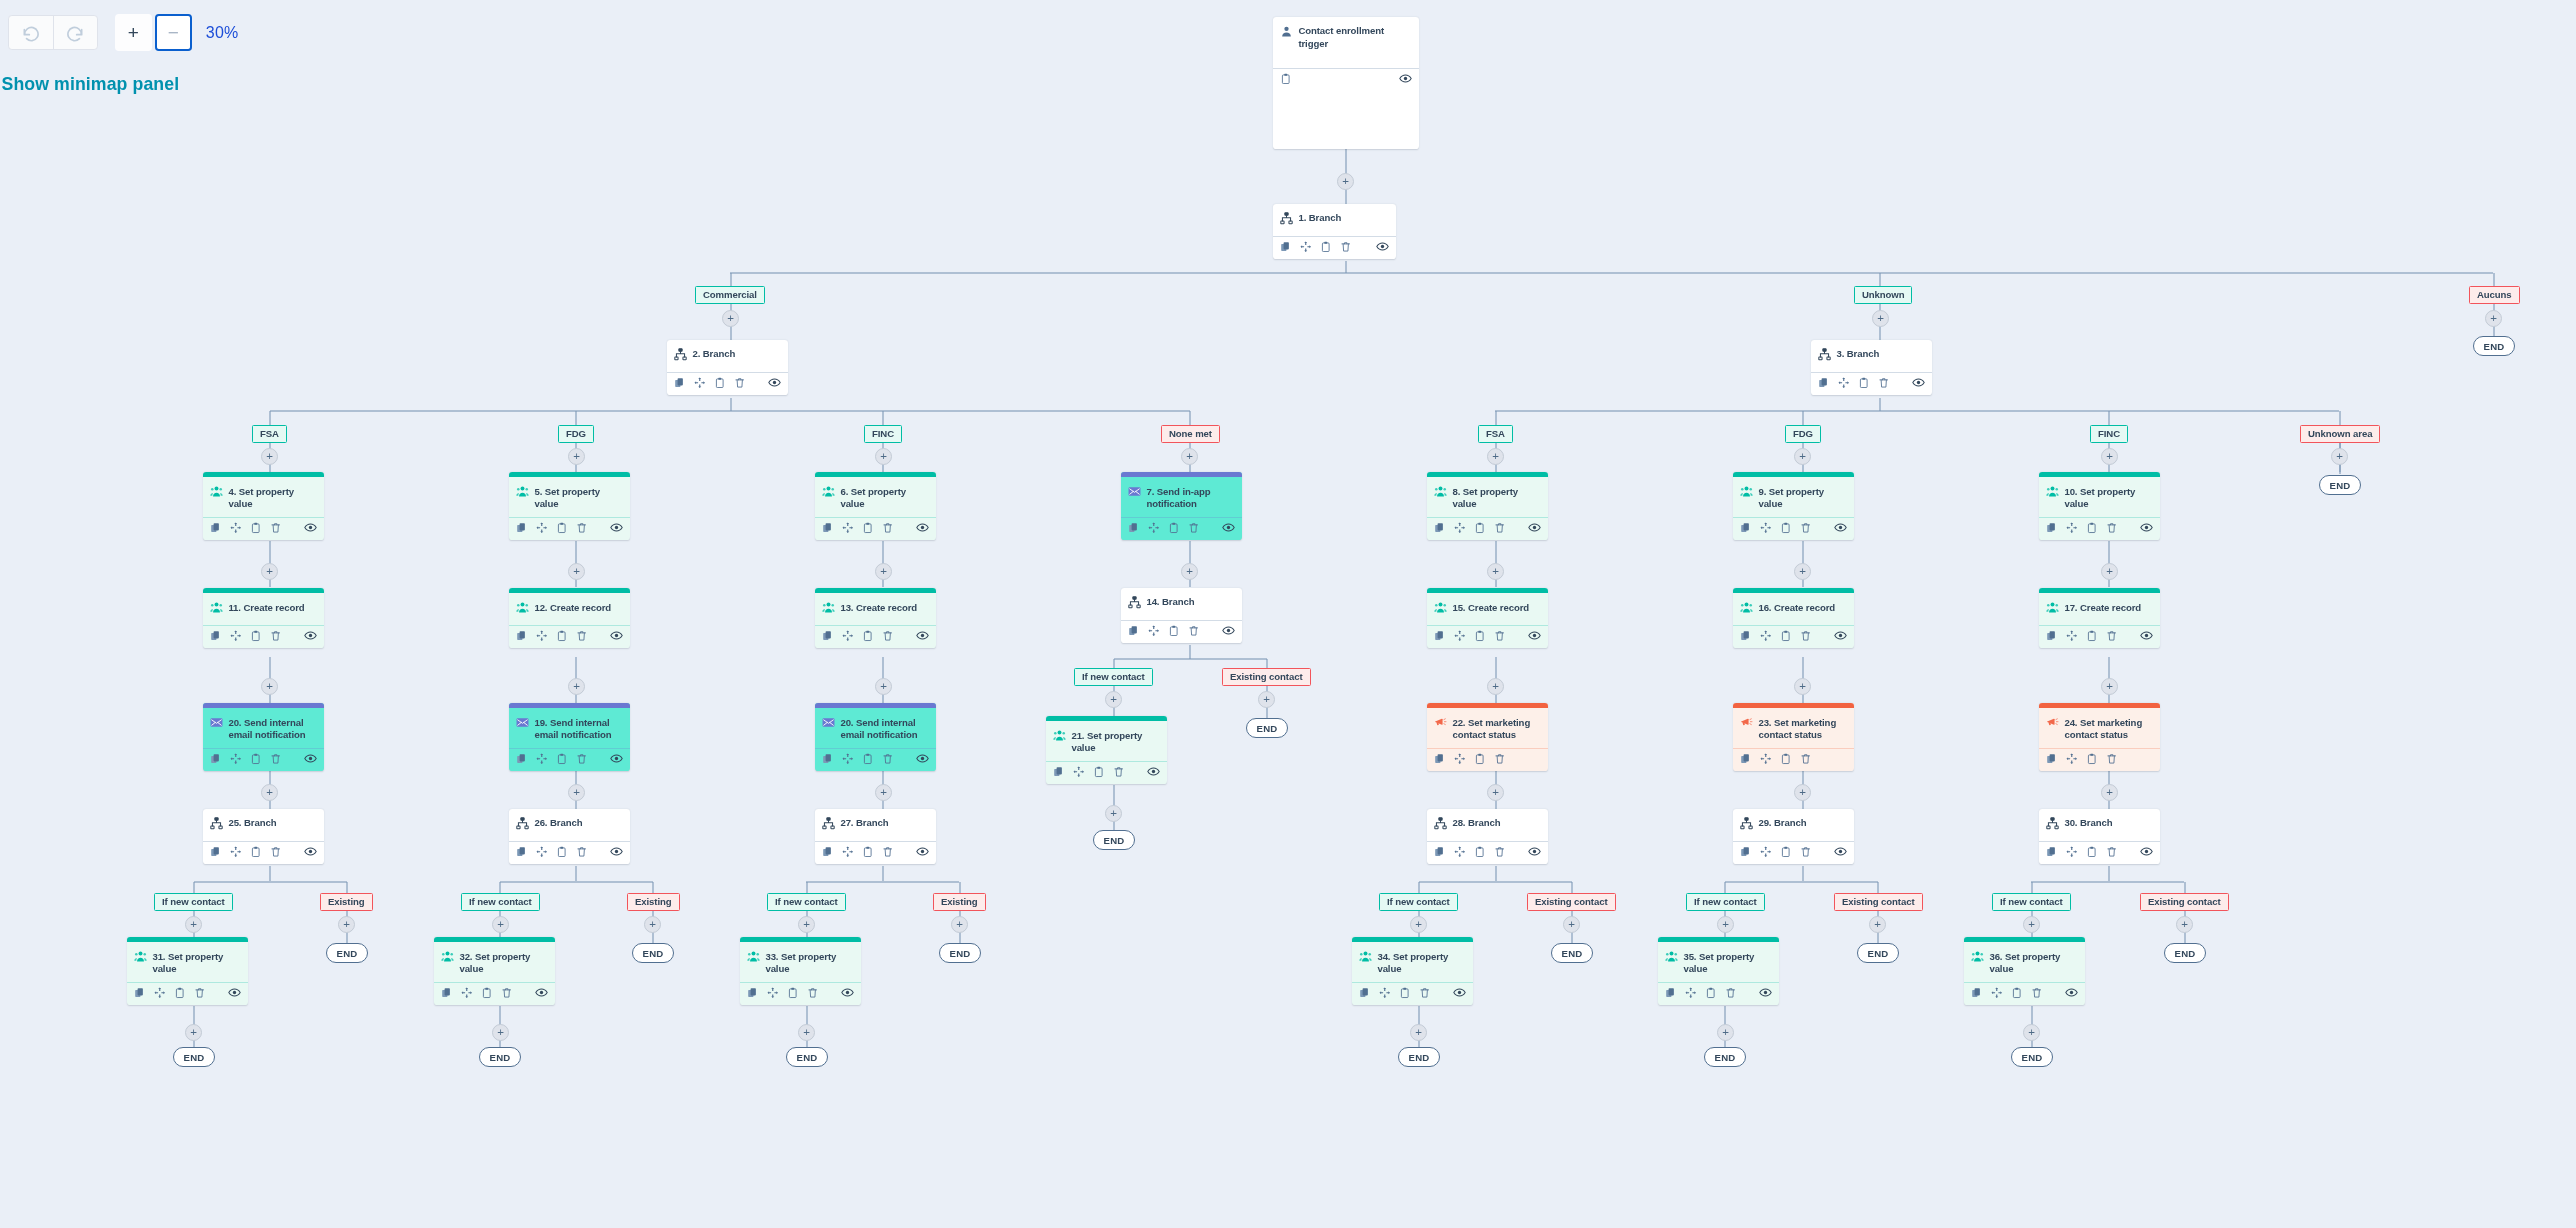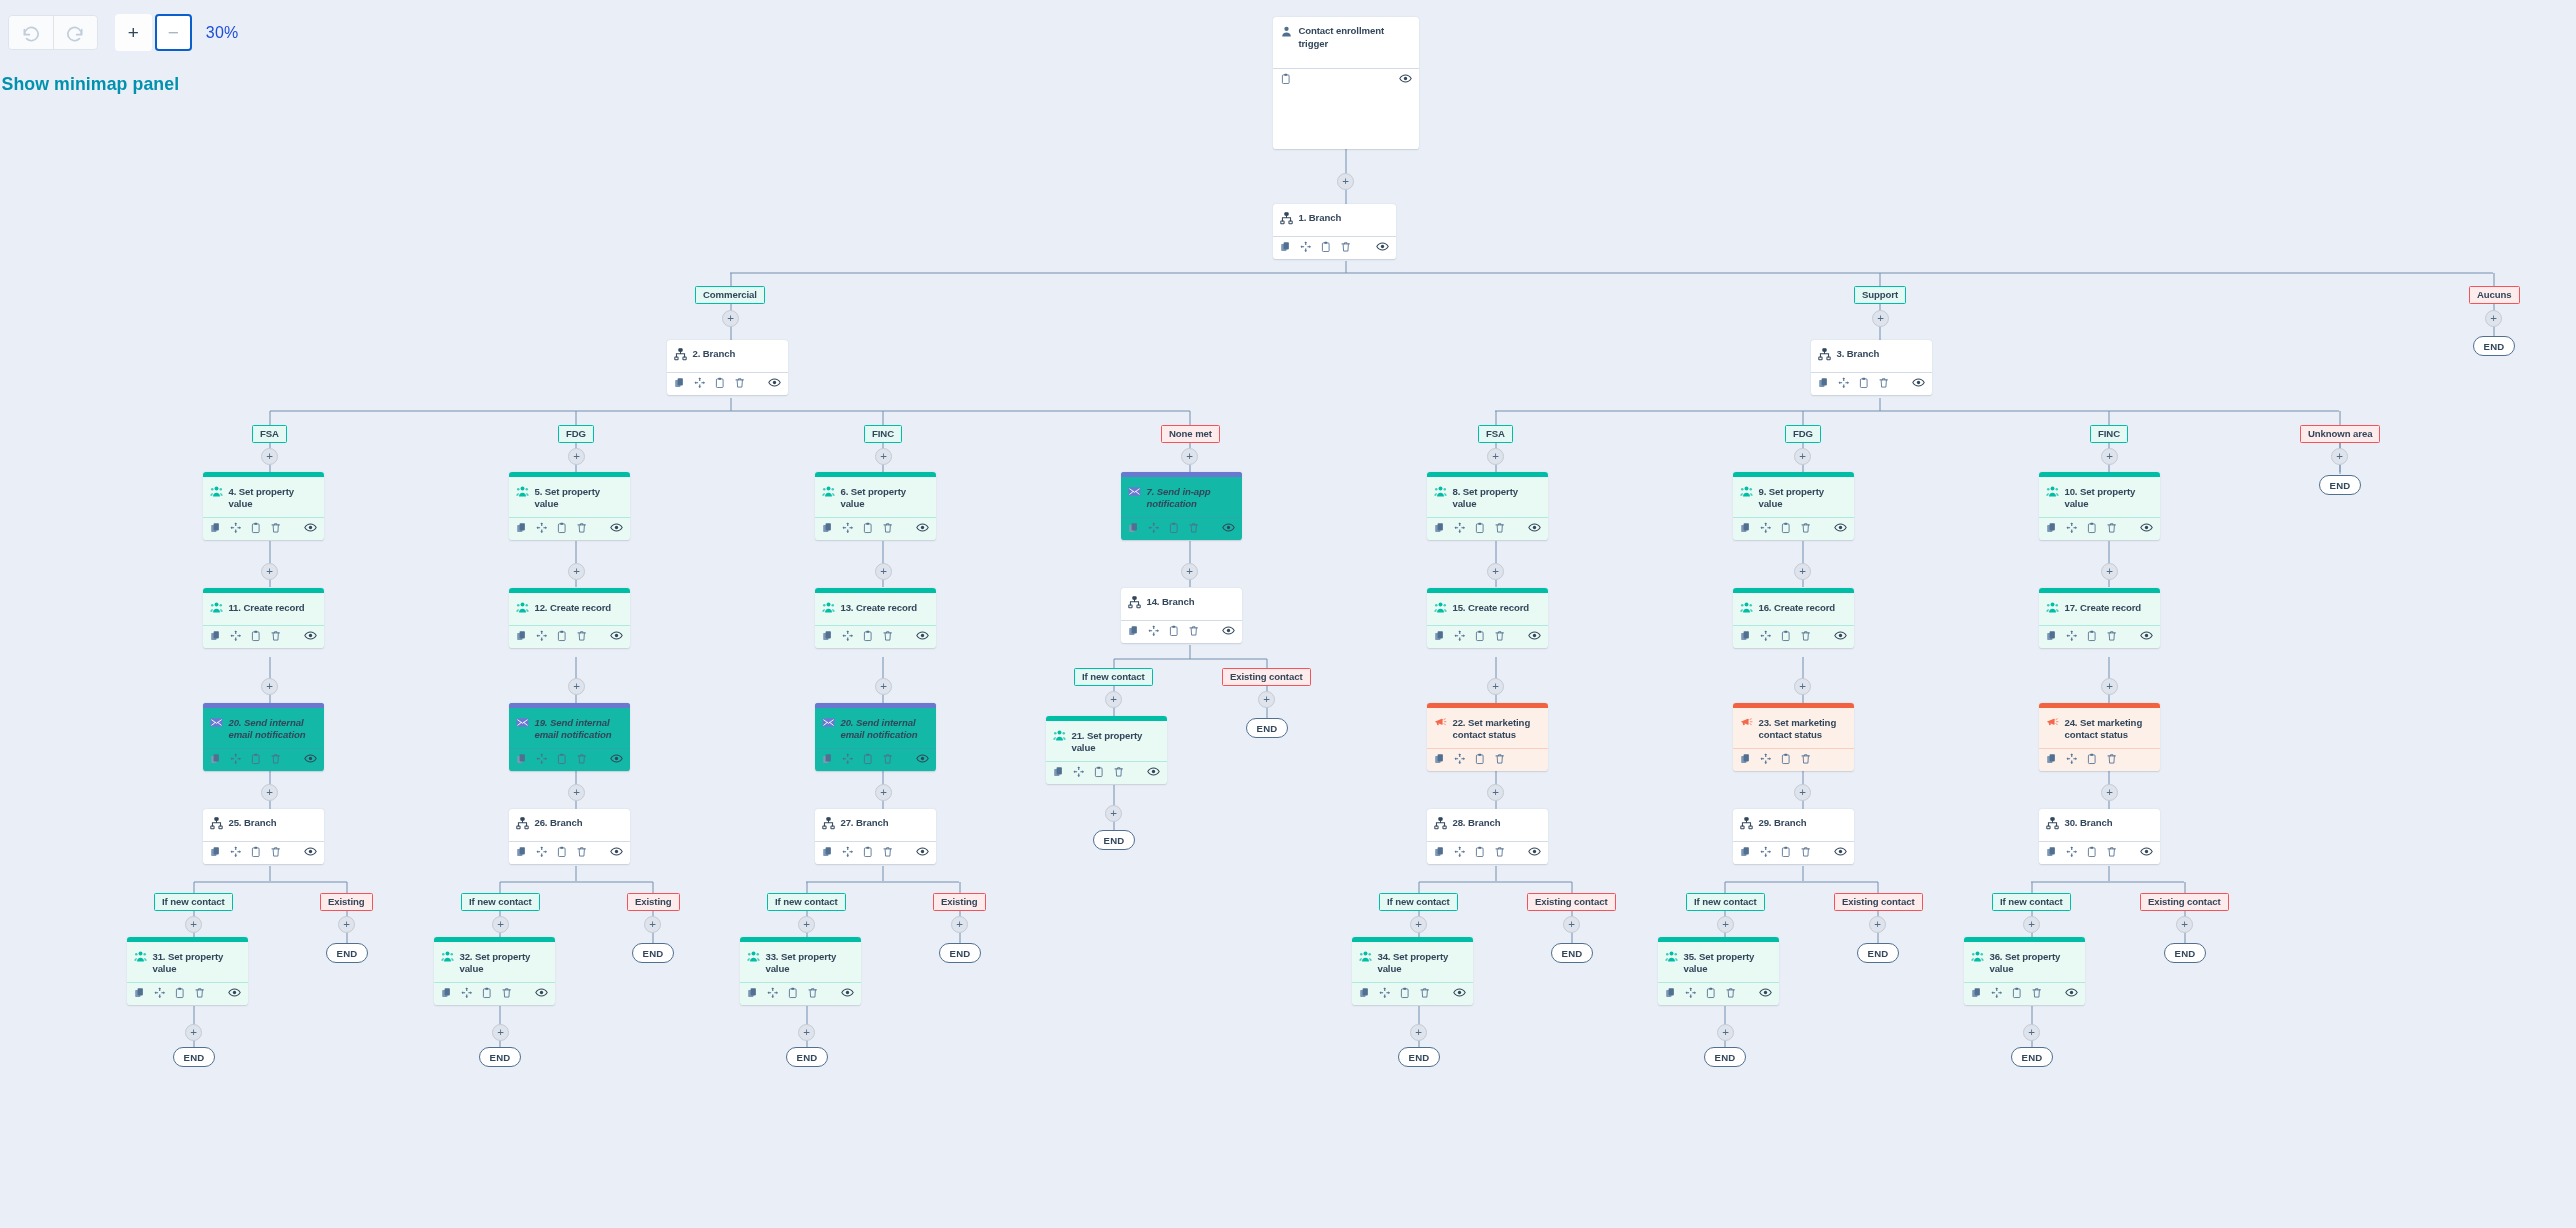--- a/index.html
+++ b/index.html
@@ -75,21 +75,21 @@
   .card .actions .sp { flex: 1 1 auto; }
   .card .actions svg { cursor: pointer; }
 
   .card.trigger { height: 74px; }
   .card.trigger .body { min-height: 51px; }
   .card.trigger .actions { border-top: 0.8px solid rgba(203,214,226,.85); }
 
   .card.green  { background: #e9f9f3; }
   .card.green .topbar { background: #00bda5; }
   .card.green .actions { border-top-color: rgba(0,189,165,.25); }
-  .card.purple { background: #14b8a6; font-style: italic; }
+  .card.purple { background: #5eead4; }
   .card.purple .topbar { background: #6a78d1; }
   .card.purple .actions { border-top-color: rgba(106,120,209,.25); }
   .card.orange { background: #fdf0e9; }
   .card.orange .topbar { background: #f26240; }
   .card.orange .actions { border-top-color: rgba(242,98,64,.25); }
 
   
   .pill {
     position: absolute; height: 17.7px; padding: 0 7px; border-radius: 1.5px;
     display: flex; align-items: center; justify-content: center;
@@ -286,21 +286,21 @@
       <div class="plus-dot" style="left: 2176px; top: 916px;">+</div>
       <div class="plus-dot" style="left: 185px; top: 1024px;">+</div>
       <div class="plus-dot" style="left: 492px; top: 1024px;">+</div>
       <div class="plus-dot" style="left: 798px; top: 1024px;">+</div>
       <div class="plus-dot" style="left: 1410px; top: 1024px;">+</div>
       <div class="plus-dot" style="left: 1717px; top: 1024px;">+</div>
       <div class="plus-dot" style="left: 2023px; top: 1024px;">+</div>
     </div>
   <div id="pill-layer">
       <div class="pill yes" style="top: 286px; left: 695px;">Commercial</div>
-      <div class="pill yes" style="top: 286px; left: 1854px;">Support</div>
+      <div class="pill yes" style="top: 286px; left: 1854px;">Unknown</div>
       <div class="pill no" style="top: 286px; left: 2469px;">Aucuns</div>
       <div class="pill yes" style="top: 425px; left: 252px;">FSA</div>
       <div class="pill yes" style="top: 425px; left: 558px;">FDG</div>
       <div class="pill yes" style="top: 425px; left: 864px;">FINC</div>
       <div class="pill no" style="top: 425px; left: 1161px;">None met</div>
       <div class="pill yes" style="top: 425px; left: 1478px;">FSA</div>
       <div class="pill yes" style="top: 425px; left: 1785px;">FDG</div>
       <div class="pill yes" style="top: 425px; left: 2090px;">FINC</div>
       <div class="pill no" style="top: 425px; left: 2300px;">Unknown area</div>
       <div class="pill yes" style="top: 668px; left: 1074px;">If new contact</div>

